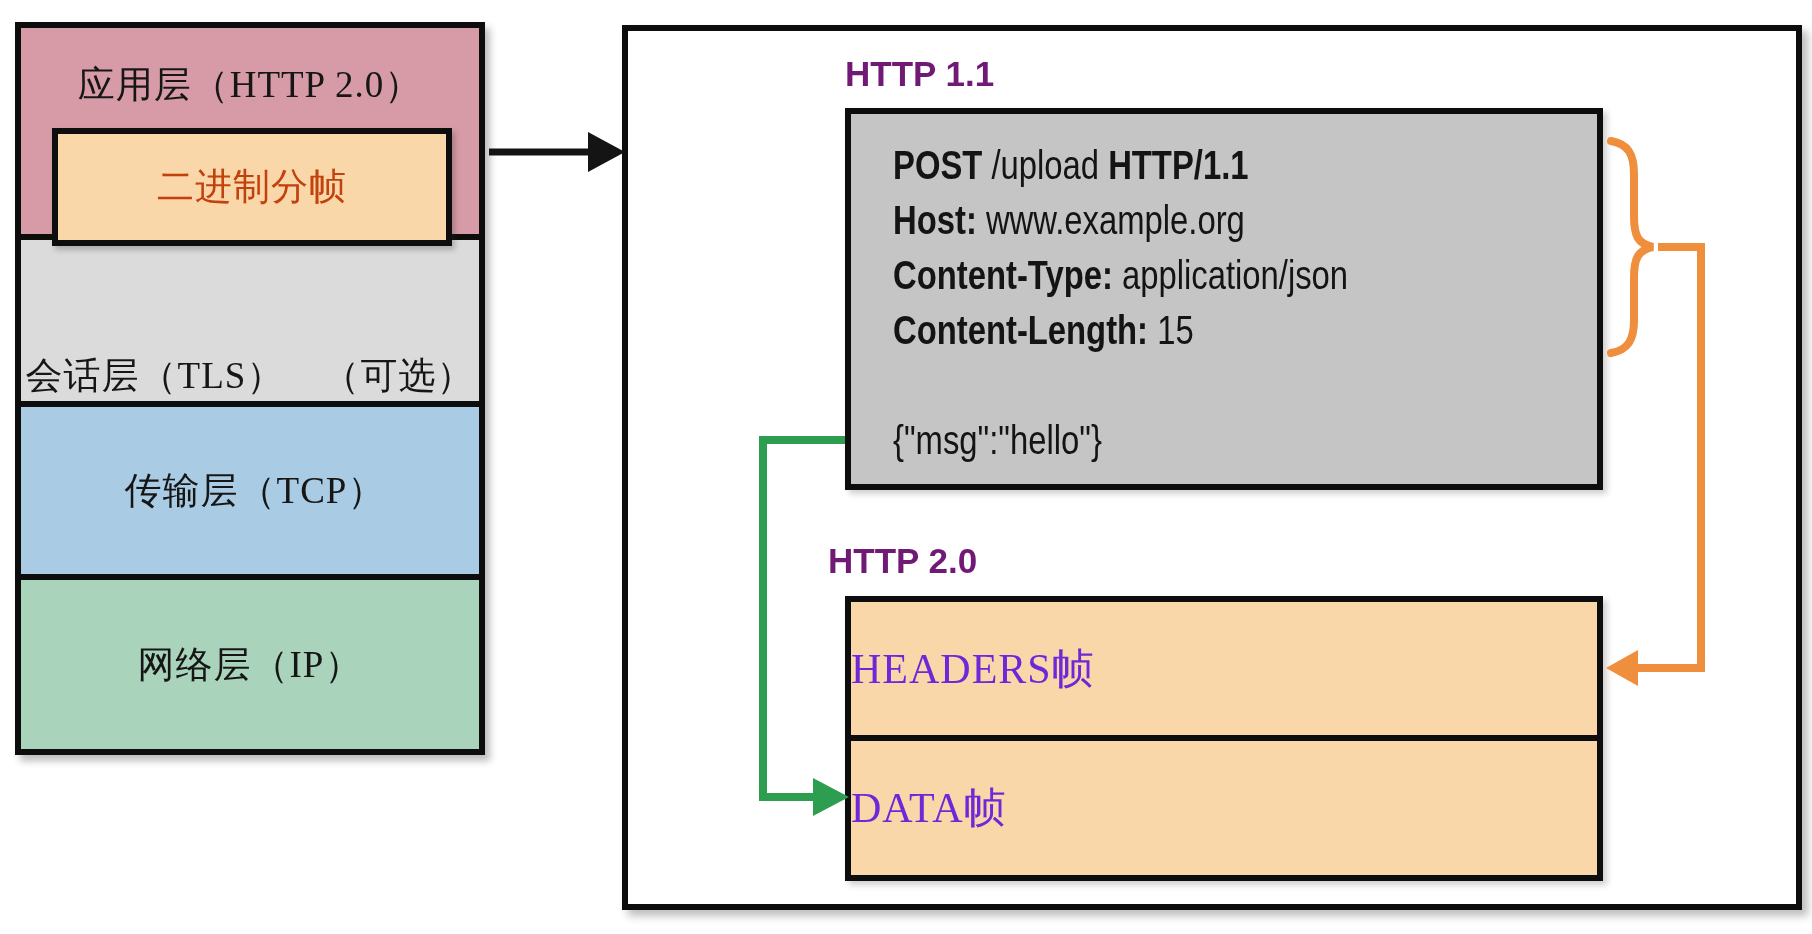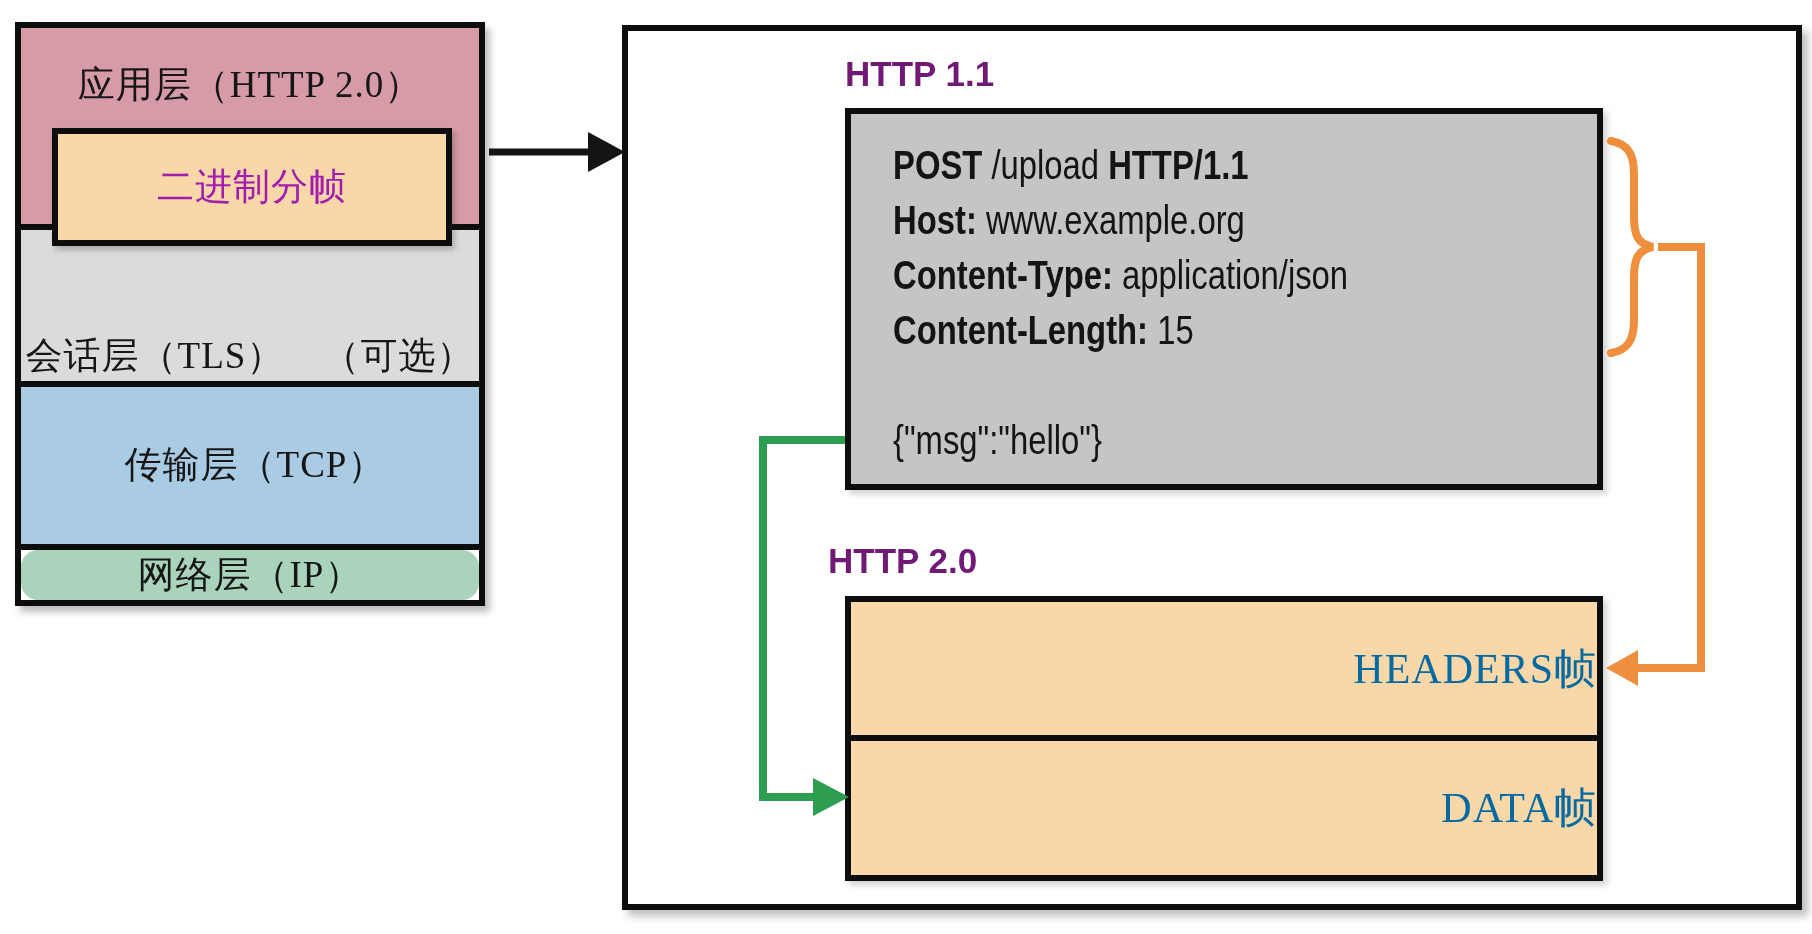--- a/index.html
+++ b/index.html
@@ -7,40 +7,40 @@
     position:relative;
     width:1812px;height:934px;
     background:#ffffff;
     font-family:"Liberation Serif","DejaVu Serif",serif;
     overflow:hidden;
   }
   .overlay{position:absolute;left:0;top:0;pointer-events:none;}
 
   
   .stack{
-    position:absolute;left:15px;top:22px;width:470px;height:584px;
+    position:absolute;left:15px;top:22px;width:470px;height:733px;
     box-sizing:border-box;border:6px solid #0d0d0d;
     display:flex;flex-direction:column;
     box-shadow:5px 6px 7px rgba(40,40,40,0.30);
     background:#fff;
   }
   .layer{
     box-sizing:border-box;
     display:flex;align-items:center;justify-content:center;
     font-size:37px;color:#161616;letter-spacing:1px;
   }
   .layer.first{height:212px;border-bottom:6px solid #0d0d0d;align-items:flex-start;padding-top:32px;}
   .layer.second{height:167px;border-bottom:6px solid #0d0d0d;}
   .layer.third{height:173px;border-bottom:6px solid #0d0d0d;padding-left:10px;}
-  .layer.fourth{flex:1;border-radius:17px;}
+  .layer.fourth{flex:1;}
   .binary{
     position:absolute;left:52px;top:128px;width:400px;height:118px;
     box-sizing:border-box;border:6px solid #0d0d0d;
     display:flex;align-items:center;justify-content:center;
-    font-size:37px;color:#a21caf;letter-spacing:1px;
+    font-size:37px;color:#c2410c;letter-spacing:1px;
     box-shadow:3px 4px 5px rgba(40,40,40,0.25);
   }
 
   
   .panel{
     position:absolute;left:622px;top:25px;width:1180px;height:885px;
     box-sizing:border-box;border:6px solid #0d0d0d;background:#ffffff;
     box-shadow:6px 6px 8px rgba(40,40,40,0.30);
   }
   .cond{
@@ -67,22 +67,22 @@
   .reqbody{margin-top:55px;}
 
   .frames{
     position:absolute;left:845px;top:596px;width:758px;height:285px;
     box-sizing:border-box;border:6px solid #0d0d0d;
     display:flex;flex-direction:column;
     box-shadow:4px 4px 6px rgba(40,40,40,0.22);
   }
   .frame{
     box-sizing:border-box;
-    display:flex;align-items:center;justify-content:flex-end;
-    font-size:42px;color:#0369a1;letter-spacing:1px;
+    display:flex;align-items:center;justify-content:flex-start;
+    font-size:42px;color:#6d28d9;letter-spacing:1px;
   }
   .frame.top{height:139px;border-bottom:6px solid #0d0d0d;}
   .frame.bottom{flex:1;}
 </style>
 </head>
 <body>
 
 <div class="canvas">
 
   <div class="stack">

